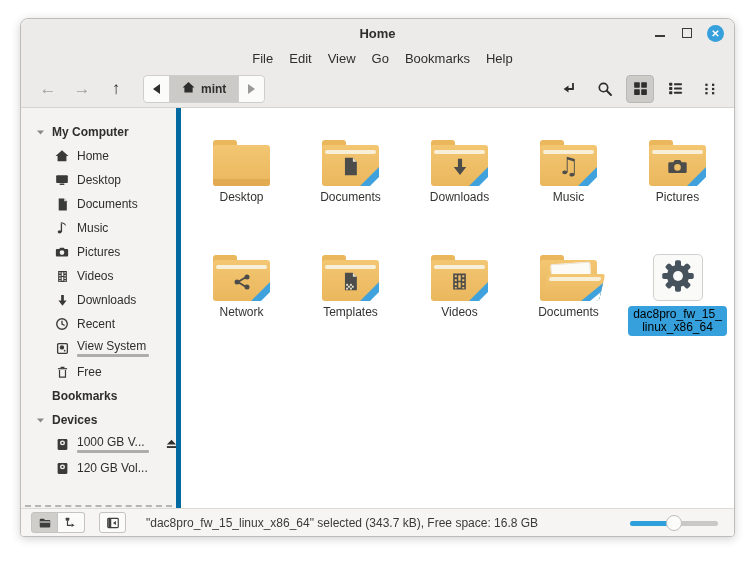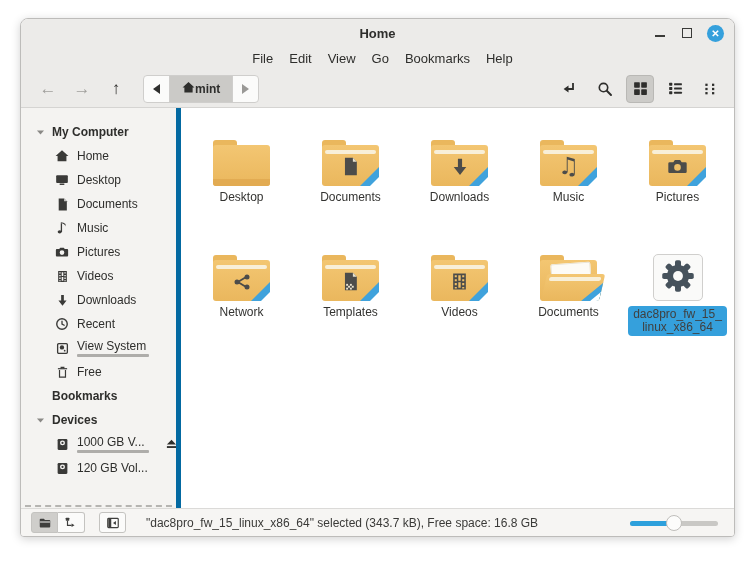--- a/index.html
+++ b/index.html
@@ -26,21 +26,21 @@
   .menu-item { font-size:13px; color:#2e2e2c; padding:2px 8px; }
 
   
   .toolbar { height:38px; background:#ecebe9; border-bottom:1px solid #d5d4d2; display:flex; align-items:center; padding:0 10px; flex:none; }
   .nav-arrow { width:34px; text-align:center; font-size:17px; line-height:1; }
   .arrow-dim { color:#a09f9c; }
   .arrow-dark { color:#2e2e2c; }
   .breadcrumb { display:flex; height:28px; margin-left:10px; border:1px solid #cfcecc; border-radius:4px; overflow:hidden; background:#fbfbfa; }
   .crumb-seg { display:flex; align-items:center; justify-content:center; }
   .crumb-prev { width:26px; border-right:1px solid #cfcecc; }
-  .crumb-cur { padding:0 12px; background:#cbcac7; font-size:12px; font-weight:bold; color:#2e2e2c; }
+  .crumb-cur { padding:0 12px; background:#cbcac7; gap:6px; font-size:12px; font-weight:bold; color:#2e2e2c; }
   .crumb-next { width:26px; border-left:1px solid #cfcecc; }
   .tri { width:0; height:0; border-style:solid; }
   .tri-left { border-width:5px 7px 5px 0; border-color:transparent #2e2e2c transparent transparent; }
   .tri-right { border-width:5px 0 5px 7px; border-color:transparent transparent transparent #9a9996; }
   .toolbar-spacer { flex:1; }
   .tool-icon { width:28px; height:28px; display:flex; align-items:center; justify-content:center; margin-left:7px; border-radius:4px; }
   .tool-icon.active { background:#cccbc8; border:1px solid #b9b8b5; }
   .tool-icon svg { display:block; }
 
   
@@ -56,21 +56,21 @@
   .usage-wrap { display:flex; flex-direction:column; }
   .usage-bar { height:2.5px; margin-top:1px; border-radius:1px; background:#aeadaa; }
   .usage-bar .fill { height:100%; background:#1fa0ae; border-radius:1px; }
   .eject { margin-left:8px; display:flex; }
   .net-gap { margin-top:22px; }
 
   .content { flex:1; background:#ffffff; padding:14px 0 0 6px; display:flex; flex-wrap:wrap; align-content:flex-start; }
   .cell { width:109px; height:114px; display:flex; flex-direction:column; align-items:center; margin-bottom:1px; }
   .iconbox { height:64px; display:flex; align-items:flex-end; justify-content:center; }
   .cell-label { margin-top:5px; font-size:12px; color:#333331; text-align:center; line-height:13px; }
-  .cell-label.selected { background:#35a0dc; color:#404040; border-radius:4px; padding:2px 5px; }
+  .cell-label.selected { background:#35a0dc; color:#000000; border-radius:4px; padding:2px 5px; }
 
   
   .folder { width:57px; height:46px; position:relative; }
   .f-tab { position:absolute; top:0; left:0; width:24px; height:9px; background:#eab75d; border-radius:3px 3px 0 0; }
   .f-body { position:absolute; top:5px; left:0; right:0; bottom:0; background:linear-gradient(#f3c672, #eab75d); border-radius:3px; }
   .f-strip { position:absolute; top:10px; left:3px; right:3px; height:4px; background:#f8efd8; border-radius:2px; }
   .f-corner { position:absolute; right:0; bottom:0; width:19px; height:19px; background:#3fa2dc; clip-path:polygon(100% 0, 100% 100%, 0 100%); border-bottom-right-radius:3px; }
   .f-cut { position:absolute; right:0; bottom:0; width:9px; height:9px; background:#ffffff; clip-path:polygon(100% 0, 100% 100%, 0 100%); }
   .f-shade { position:absolute; left:0; right:0; bottom:0; height:7px; background:#e2ab52; border-radius:0 0 3px 3px; }
   .emblem { position:absolute; left:0; top:7px; right:0; bottom:0; display:flex; align-items:center; justify-content:center; }

